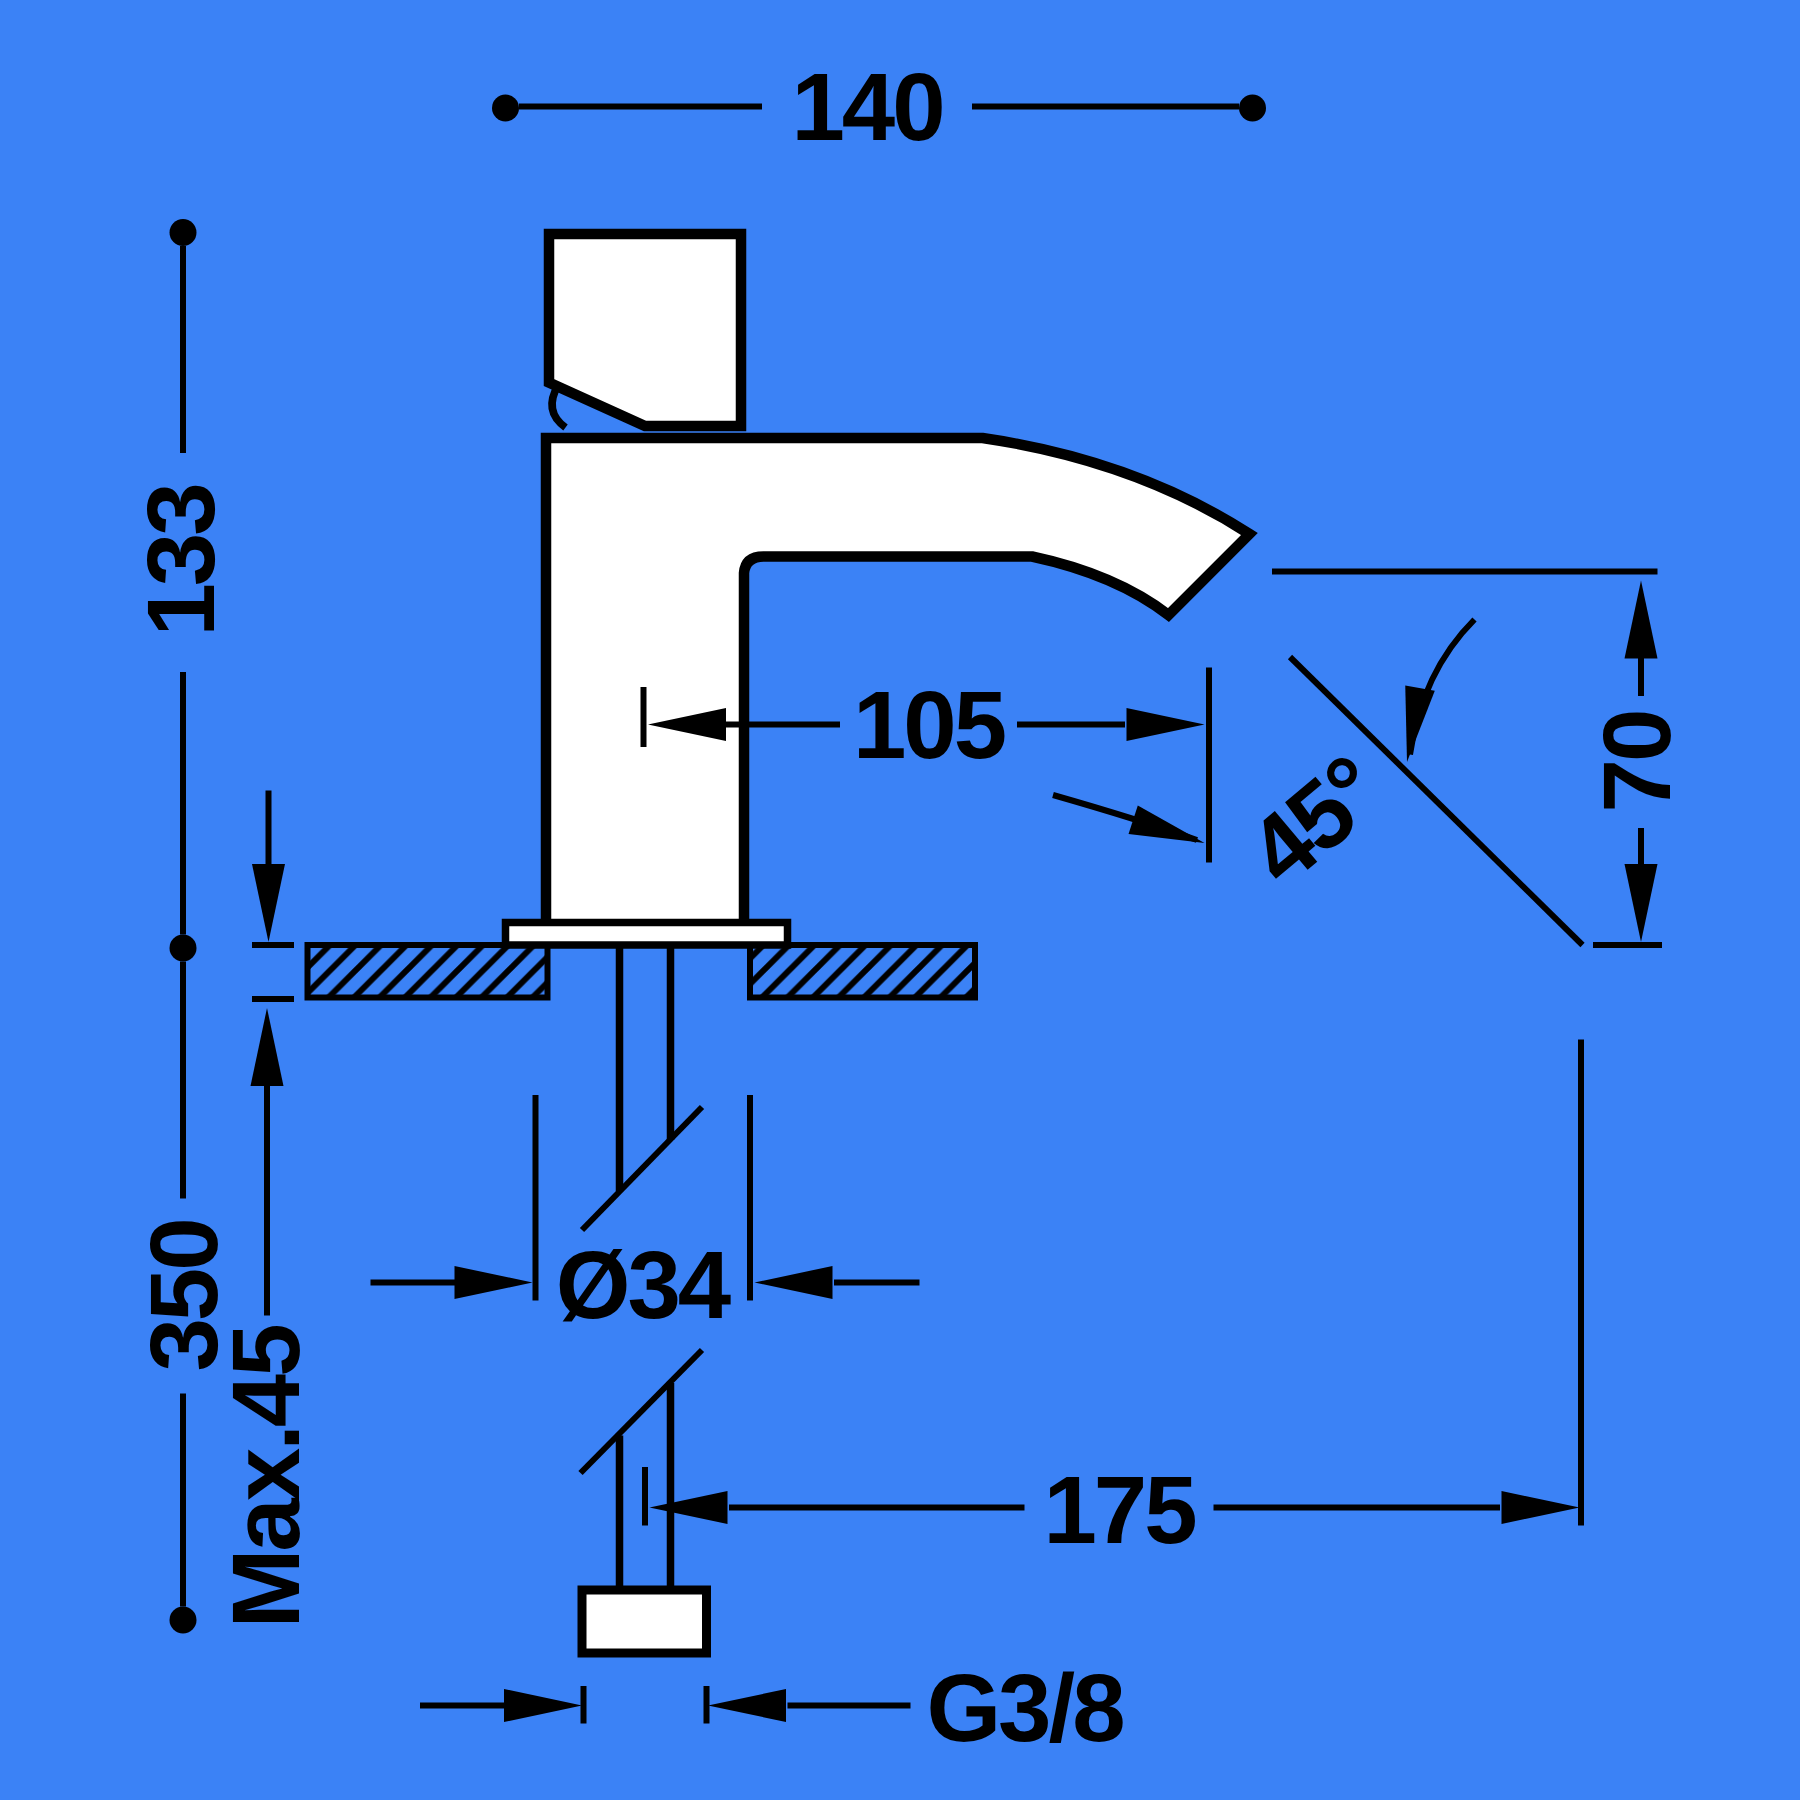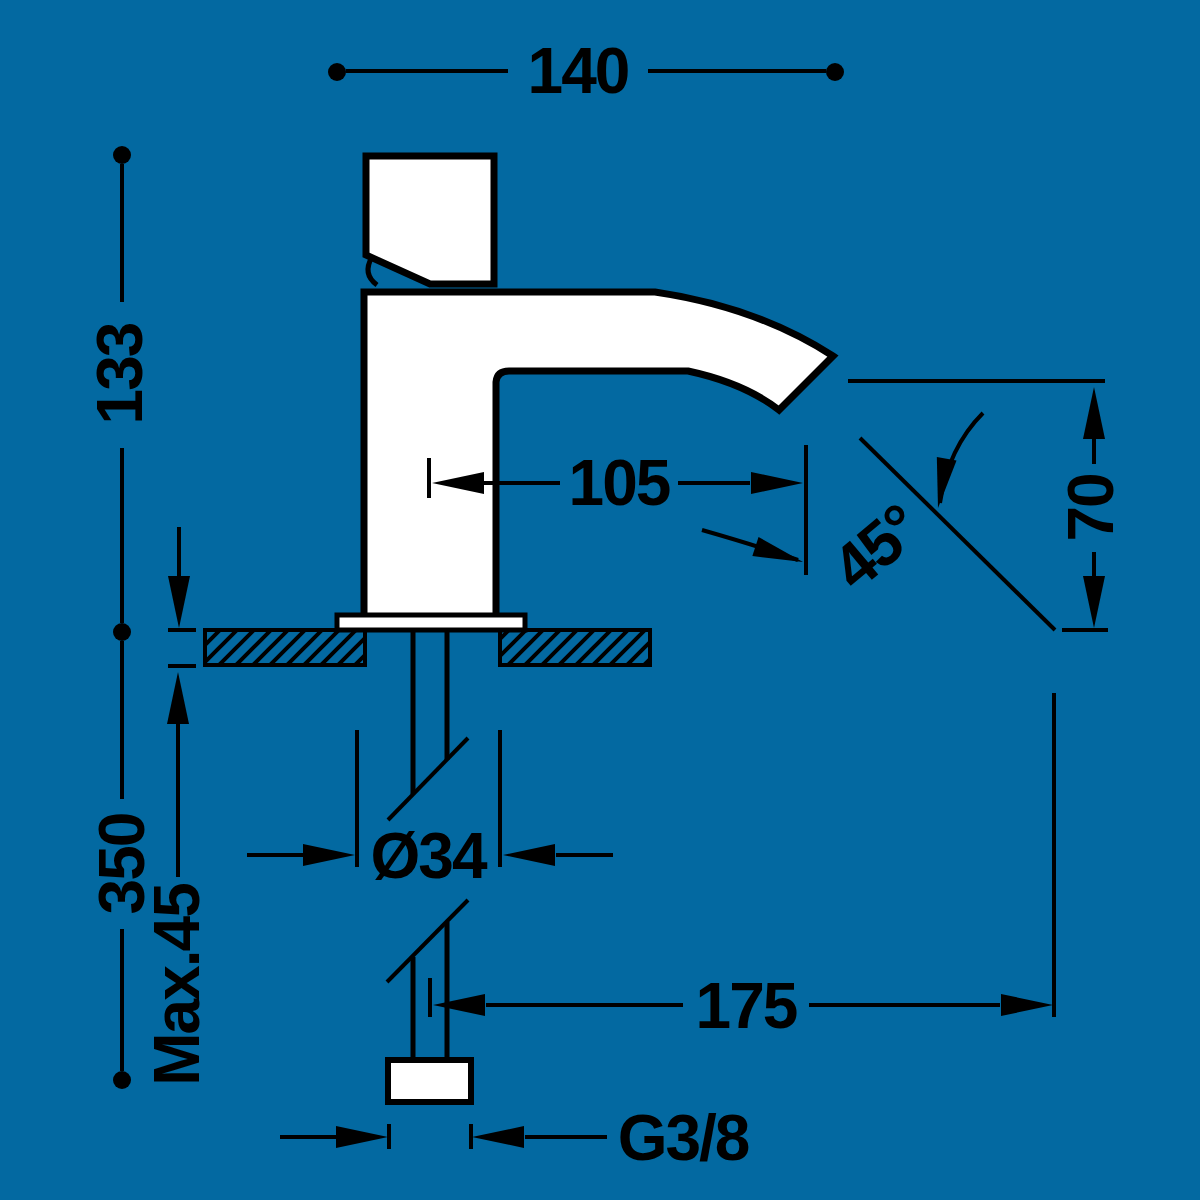--- a/index.html
+++ b/index.html
@@ -1,16 +1,16 @@
 <!DOCTYPE html>
 <html><head>
 <meta charset="utf-8">
 <style>
   html,body{margin:0;padding:0;background:#fff;}
-  .stage{width:1200px;height:1200px;position:relative;background:#0369a1;}
+  .stage{width:1200px;height:1200px;position:relative;background:#3b82f6;}
   svg{display:block;}
   text{font-family:"Liberation Sans","DejaVu Sans",sans-serif;font-weight:bold;
        font-size:64px;fill:#000;letter-spacing:-2px;}
   .ln5{stroke:#000;stroke-width:5;fill:none;}
   .outline{stroke:#000;stroke-width:7;fill:#fff;stroke-linejoin:miter;}
   .thin{stroke:#000;stroke-width:4;fill:none;}
   .dot{fill:#000;stroke:none;}
   .head{fill:#000;stroke:none;}
 </style>
 </head>

